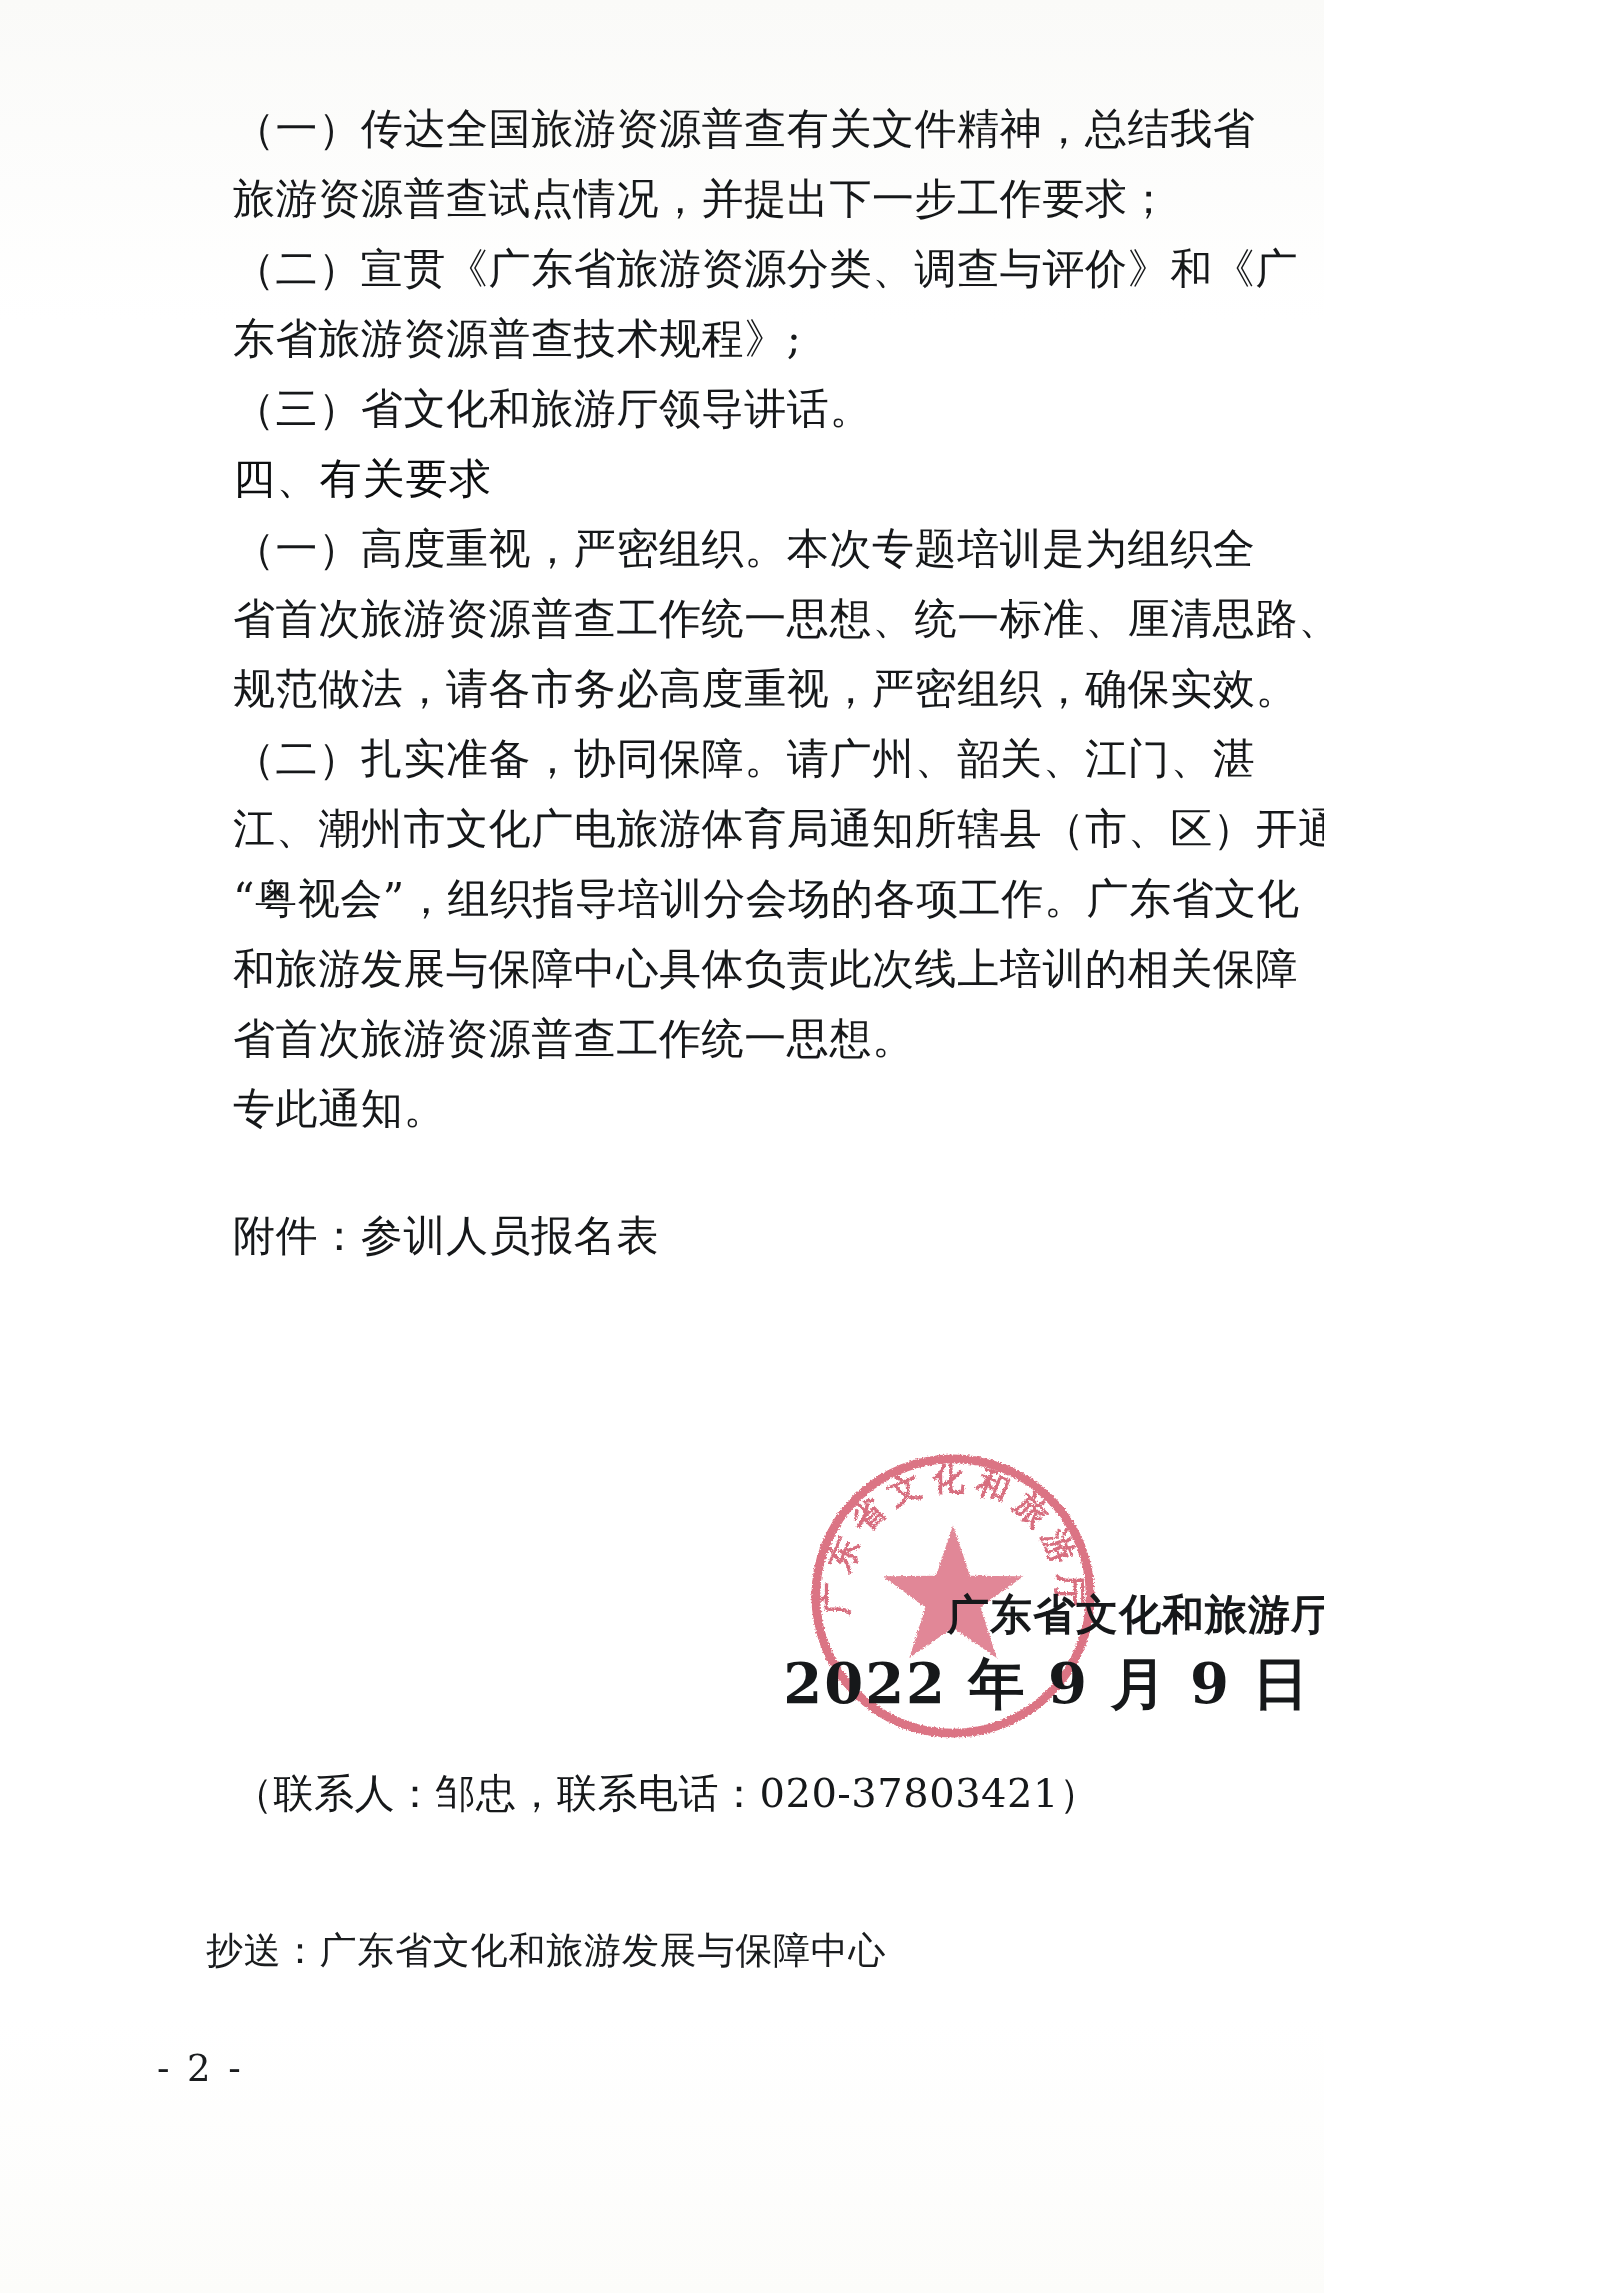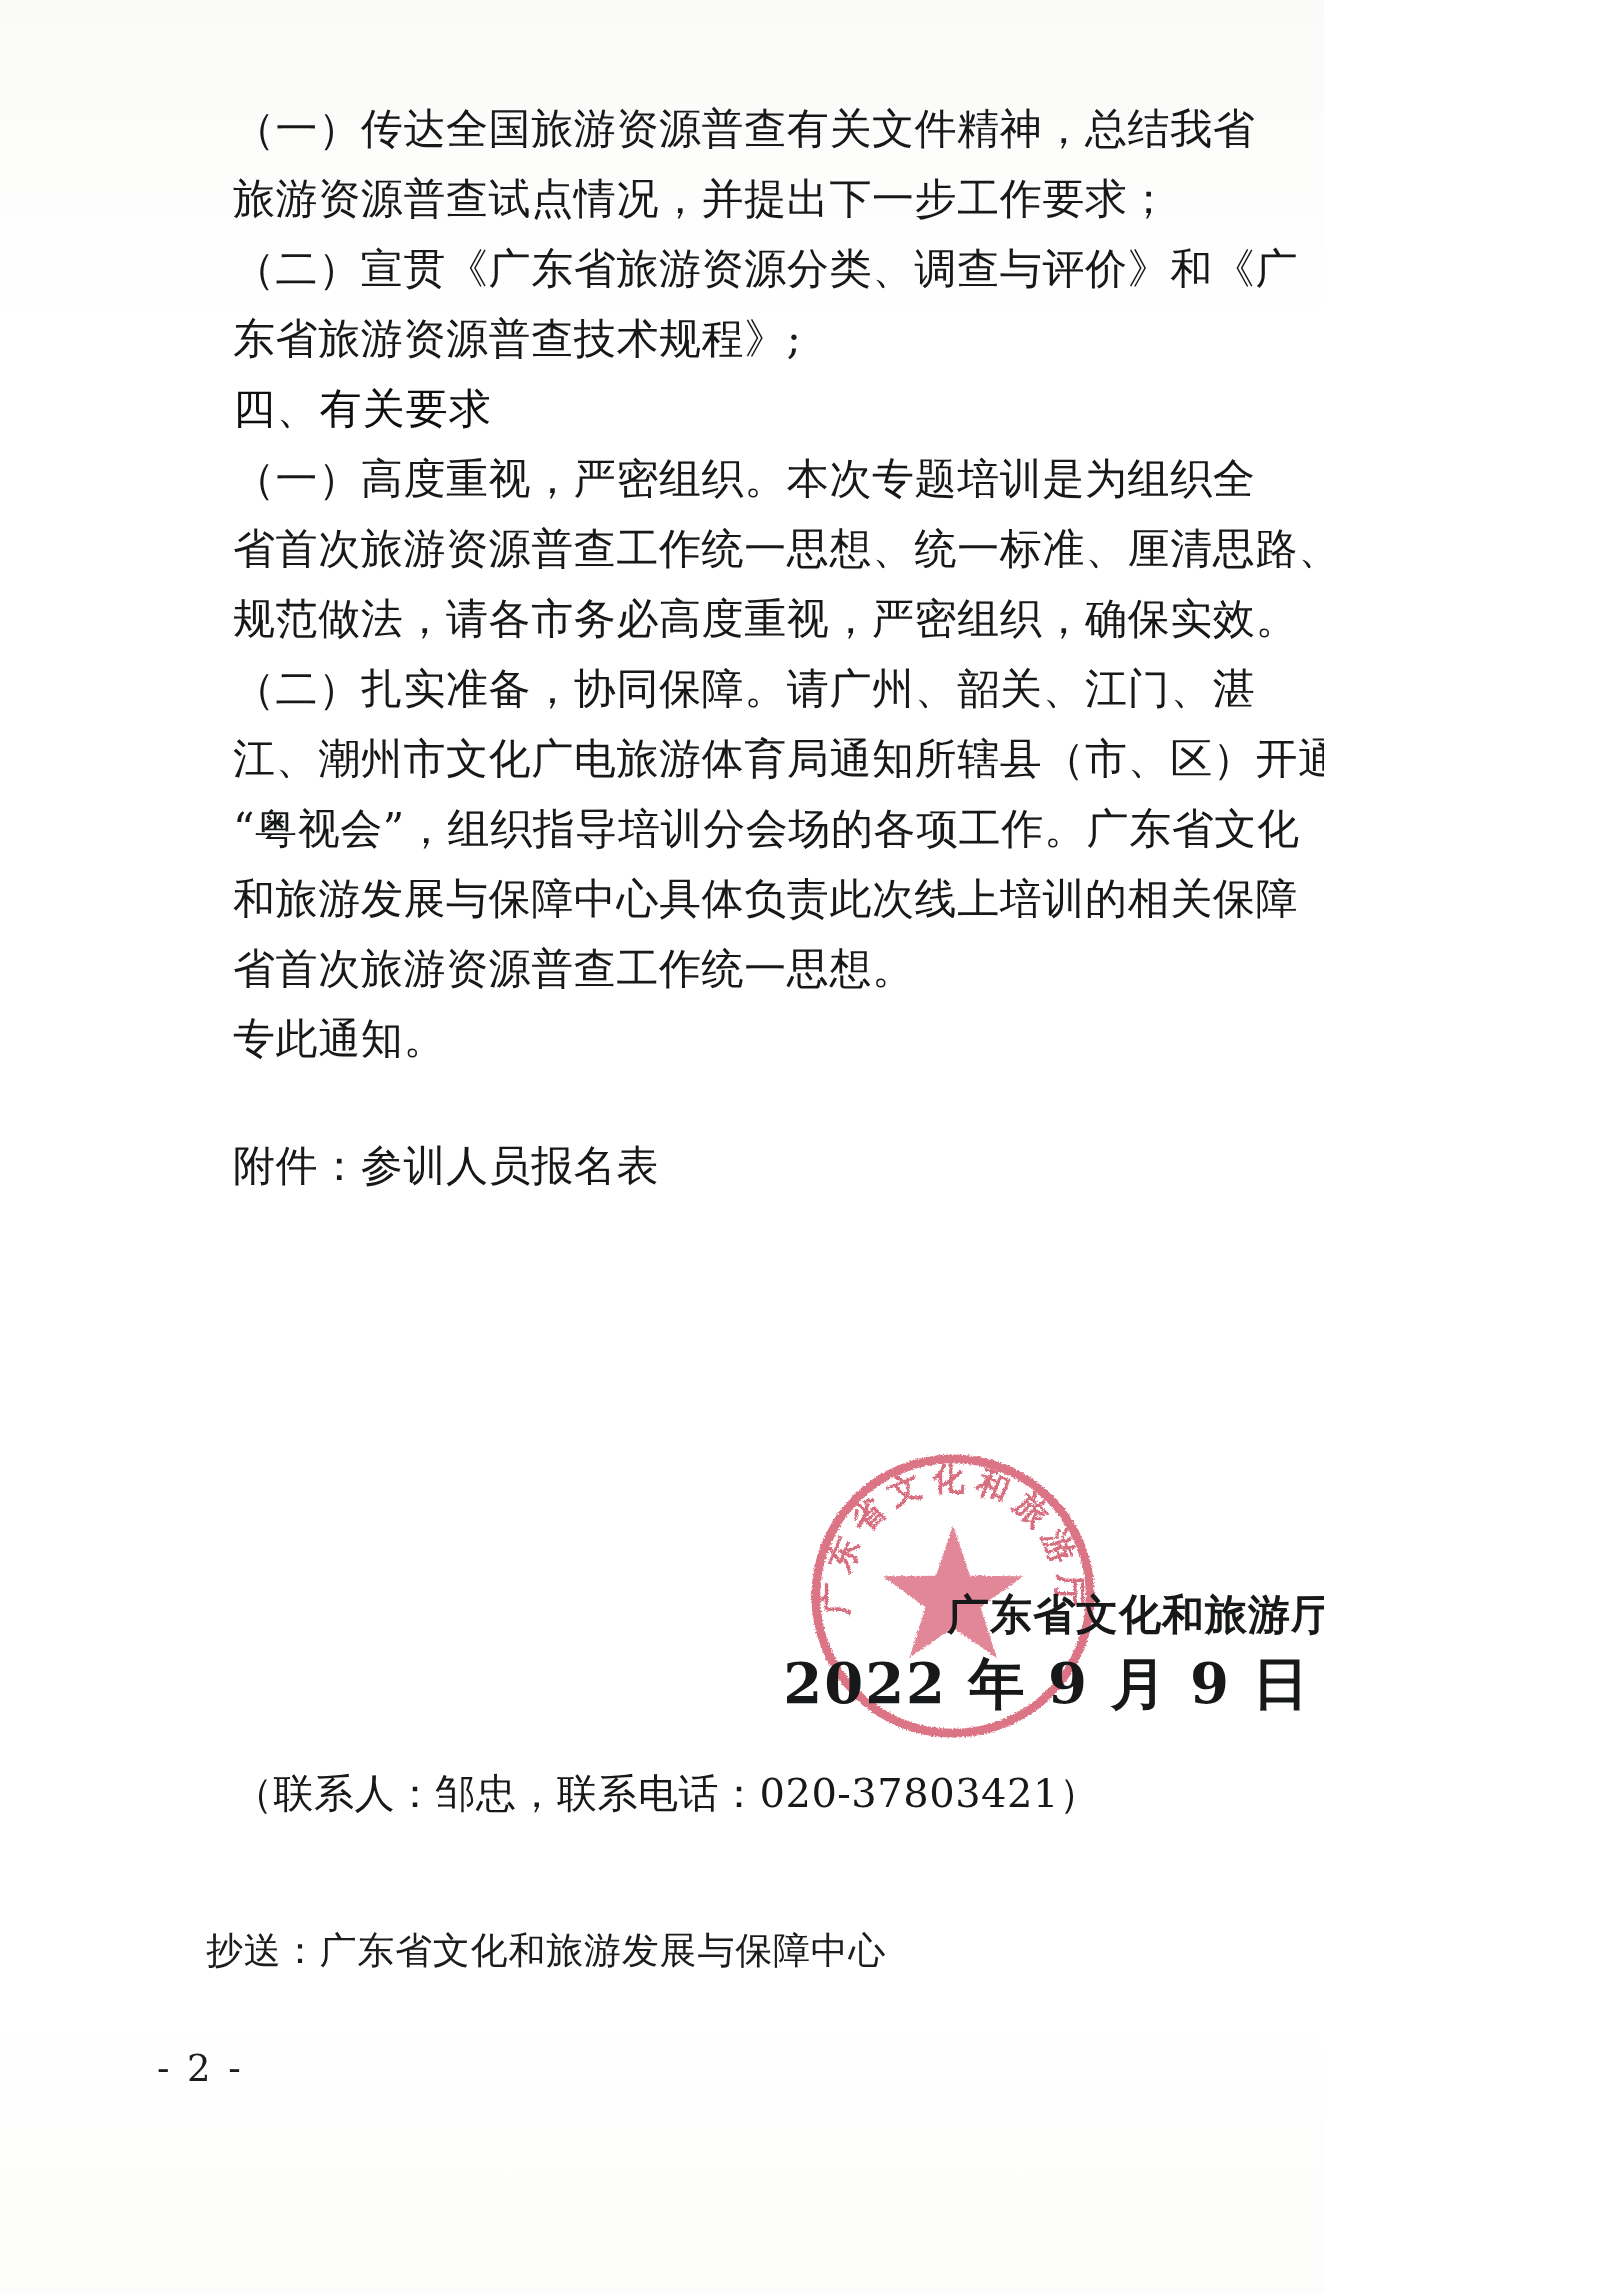--- a/index.html
+++ b/index.html
@@ -141,20 +141,23 @@
     <div class="para">
       <div class="body-line">（一）传达全国旅游资源普查有关文件精神，总结我省</div>
       <div class="body-line">旅游资源普查试点情况，并提出下一步工作要求；</div>
     </div>
 
     <div class="para">
       <div class="body-line">（二）宣贯《广东省旅游资源分类、调查与评价》和《广</div>
       <div class="body-line">东省旅游资源普查技术规程》;</div>
     </div>
 
+    <div class="para">
+      <div class="body-line">（三）省文化和旅游厅领导讲话。</div>
+    </div>
 
     <div class="para">
       <div class="heading-line">四、有关要求</div>
     </div>
 
     <div class="para">
       <div class="body-line">（一）高度重视，严密组织。本次专题培训是为组织全</div>
       <div class="body-line">省首次旅游资源普查工作统一思想、统一标准、厘清思路、</div>
       <div class="body-line">规范做法，请各市务必高度重视，严密组织，确保实效。</div>
     </div>

